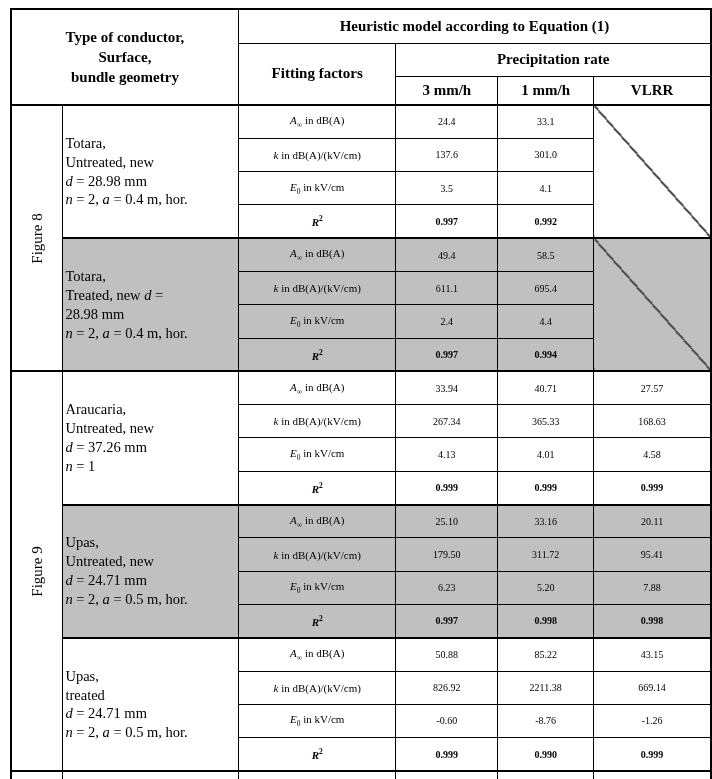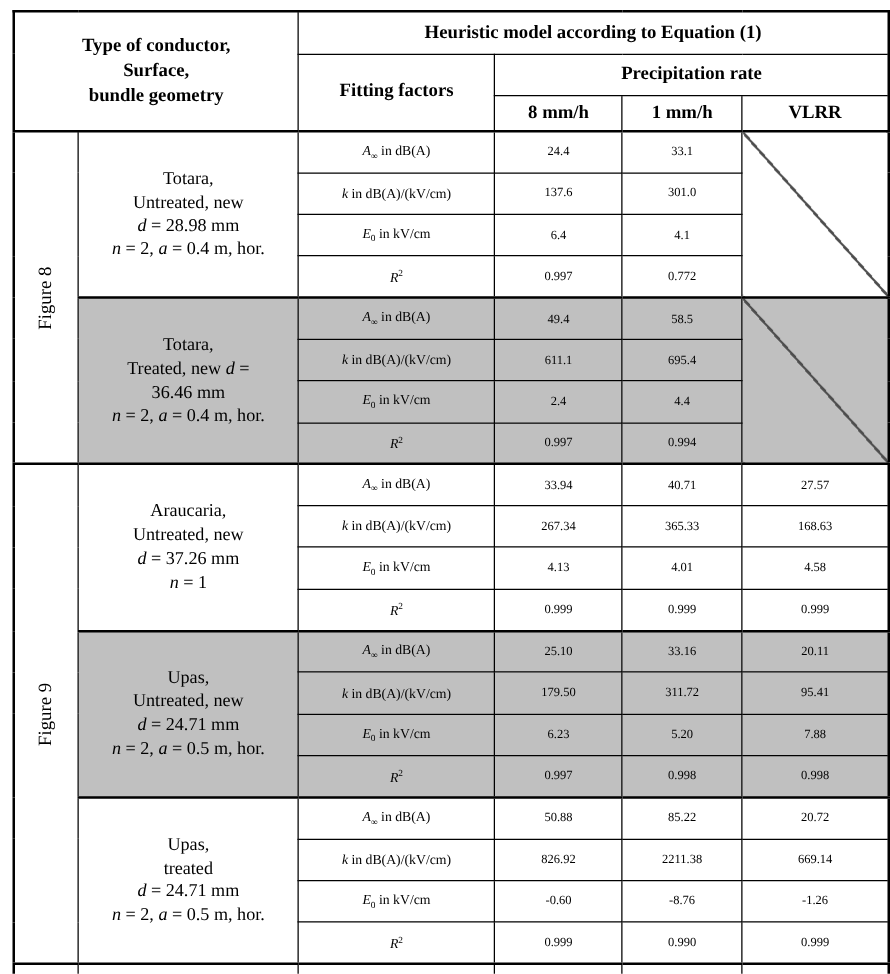--- a/index.html
+++ b/index.html
@@ -51,27 +51,27 @@
     display: inline-block;
     transform: rotate(-90deg);
     white-space: nowrap;
     font-size: 15px;
   }
   td.desc {
     border-bottom-width: 2px;
     line-height: 1.3;
     font-size: 14.5px;
   }
-  .dline { text-align: center; }
+  .dline { text-align: left; }
   td.factor { font-size: 11px; }
   td.val { font-size: 10px; }
   .it { font-style: italic; }
   sub, sup { font-size: 68%; }
   td.shaded { background: #c0c0c0; }
-  td.bend { border-bottom-width: 2px; }
+  td.bend { border-bottom-width: 2px; font-weight: bold; }
   td.diag {
     border-bottom-width: 2px;
     background-image: linear-gradient(to top right,
       transparent calc(50% - 1px),
       #4d4d4d calc(50% - 1px),
       #4d4d4d calc(50% + 1px),
       transparent calc(50% + 1px));
   }
   td.diag.shaded { background-color: #c0c0c0; }
   tr.cutrow td { height: 14px; border-top-width: 2px; }
@@ -94,21 +94,21 @@
         <th colspan="2" rowspan="3" class="conductor-hdr hb">Type of conductor,
 Surface,
 bundle geometry</th>
         <th colspan="4">Heuristic model according to Equation (1)</th>
       </tr>
       <tr class="r2">
         <th rowspan="2" class="hb">Fitting factors</th>
         <th colspan="3">Precipitation rate</th>
       </tr>
       <tr class="r3">
-        <th class="hb">8 mm/h</th>
+        <th class="hb">3 mm/h</th>
         <th class="hb">1 mm/h</th>
         <th class="hb">VLRR</th>
       </tr>
     </thead>
     <tbody id="tbody">
         <tr>
           <td class="figure-cell" rowspan="8"><div class="rot">Figure 8</div></td>
           <td class="desc" rowspan="4">
             <div class="dline"><span>Totara,</span></div>
             <div class="dline"><span>Untreated, new</span></div>
@@ -120,33 +120,33 @@
           <td class="val">33.1</td>
           <td class="diag" rowspan="4"></td>
         </tr>
         <tr>
           <td class="factor"><span class="it">k</span><span> in dB(A)/(kV/cm)</span></td>
           <td class="val">137.6</td>
           <td class="val">301.0</td>
         </tr>
         <tr>
           <td class="factor"><span class="it">E</span><sub>0</sub><span> in kV/cm</span></td>
-          <td class="val">6.4</td>
+          <td class="val">3.5</td>
           <td class="val">4.1</td>
         </tr>
         <tr>
           <td class="factor bend"><span class="it">R</span><sup>2</sup></td>
           <td class="val bend">0.997</td>
-          <td class="val bend">0.772</td>
+          <td class="val bend">0.992</td>
         </tr>
         <tr>
           <td class="desc shaded" rowspan="4">
             <div class="dline"><span>Totara,</span></div>
             <div class="dline"><span>Treated, new </span><span class="it">d</span><span> =</span></div>
-            <div class="dline"><span>36.46 mm</span></div>
+            <div class="dline"><span>28.98 mm</span></div>
             <div class="dline"><span class="it">n</span><span> = 2, </span><span class="it">a</span><span> = 0.4 m, hor.</span></div>
           </td>
           <td class="factor shaded"><span class="it">A</span><sub>∞</sub><span> in dB(A)</span></td>
           <td class="val shaded">49.4</td>
           <td class="val shaded">58.5</td>
           <td class="diag shaded" rowspan="4"></td>
         </tr>
         <tr>
           <td class="factor shaded"><span class="it">k</span><span> in dB(A)/(kV/cm)</span></td>
           <td class="val shaded">611.1</td>
@@ -226,21 +226,21 @@
         <tr>
           <td class="desc" rowspan="4">
             <div class="dline"><span>Upas,</span></div>
             <div class="dline"><span>treated</span></div>
             <div class="dline"><span class="it">d</span><span> = 24.71 mm</span></div>
             <div class="dline"><span class="it">n</span><span> = 2, </span><span class="it">a</span><span> = 0.5 m, hor.</span></div>
           </td>
           <td class="factor"><span class="it">A</span><sub>∞</sub><span> in dB(A)</span></td>
           <td class="val">50.88</td>
           <td class="val">85.22</td>
-          <td class="val">20.72</td>
+          <td class="val">43.15</td>
         </tr>
         <tr>
           <td class="factor"><span class="it">k</span><span> in dB(A)/(kV/cm)</span></td>
           <td class="val">826.92</td>
           <td class="val">2211.38</td>
           <td class="val">669.14</td>
         </tr>
         <tr>
           <td class="factor"><span class="it">E</span><sub>0</sub><span> in kV/cm</span></td>
           <td class="val">-0.60</td>

